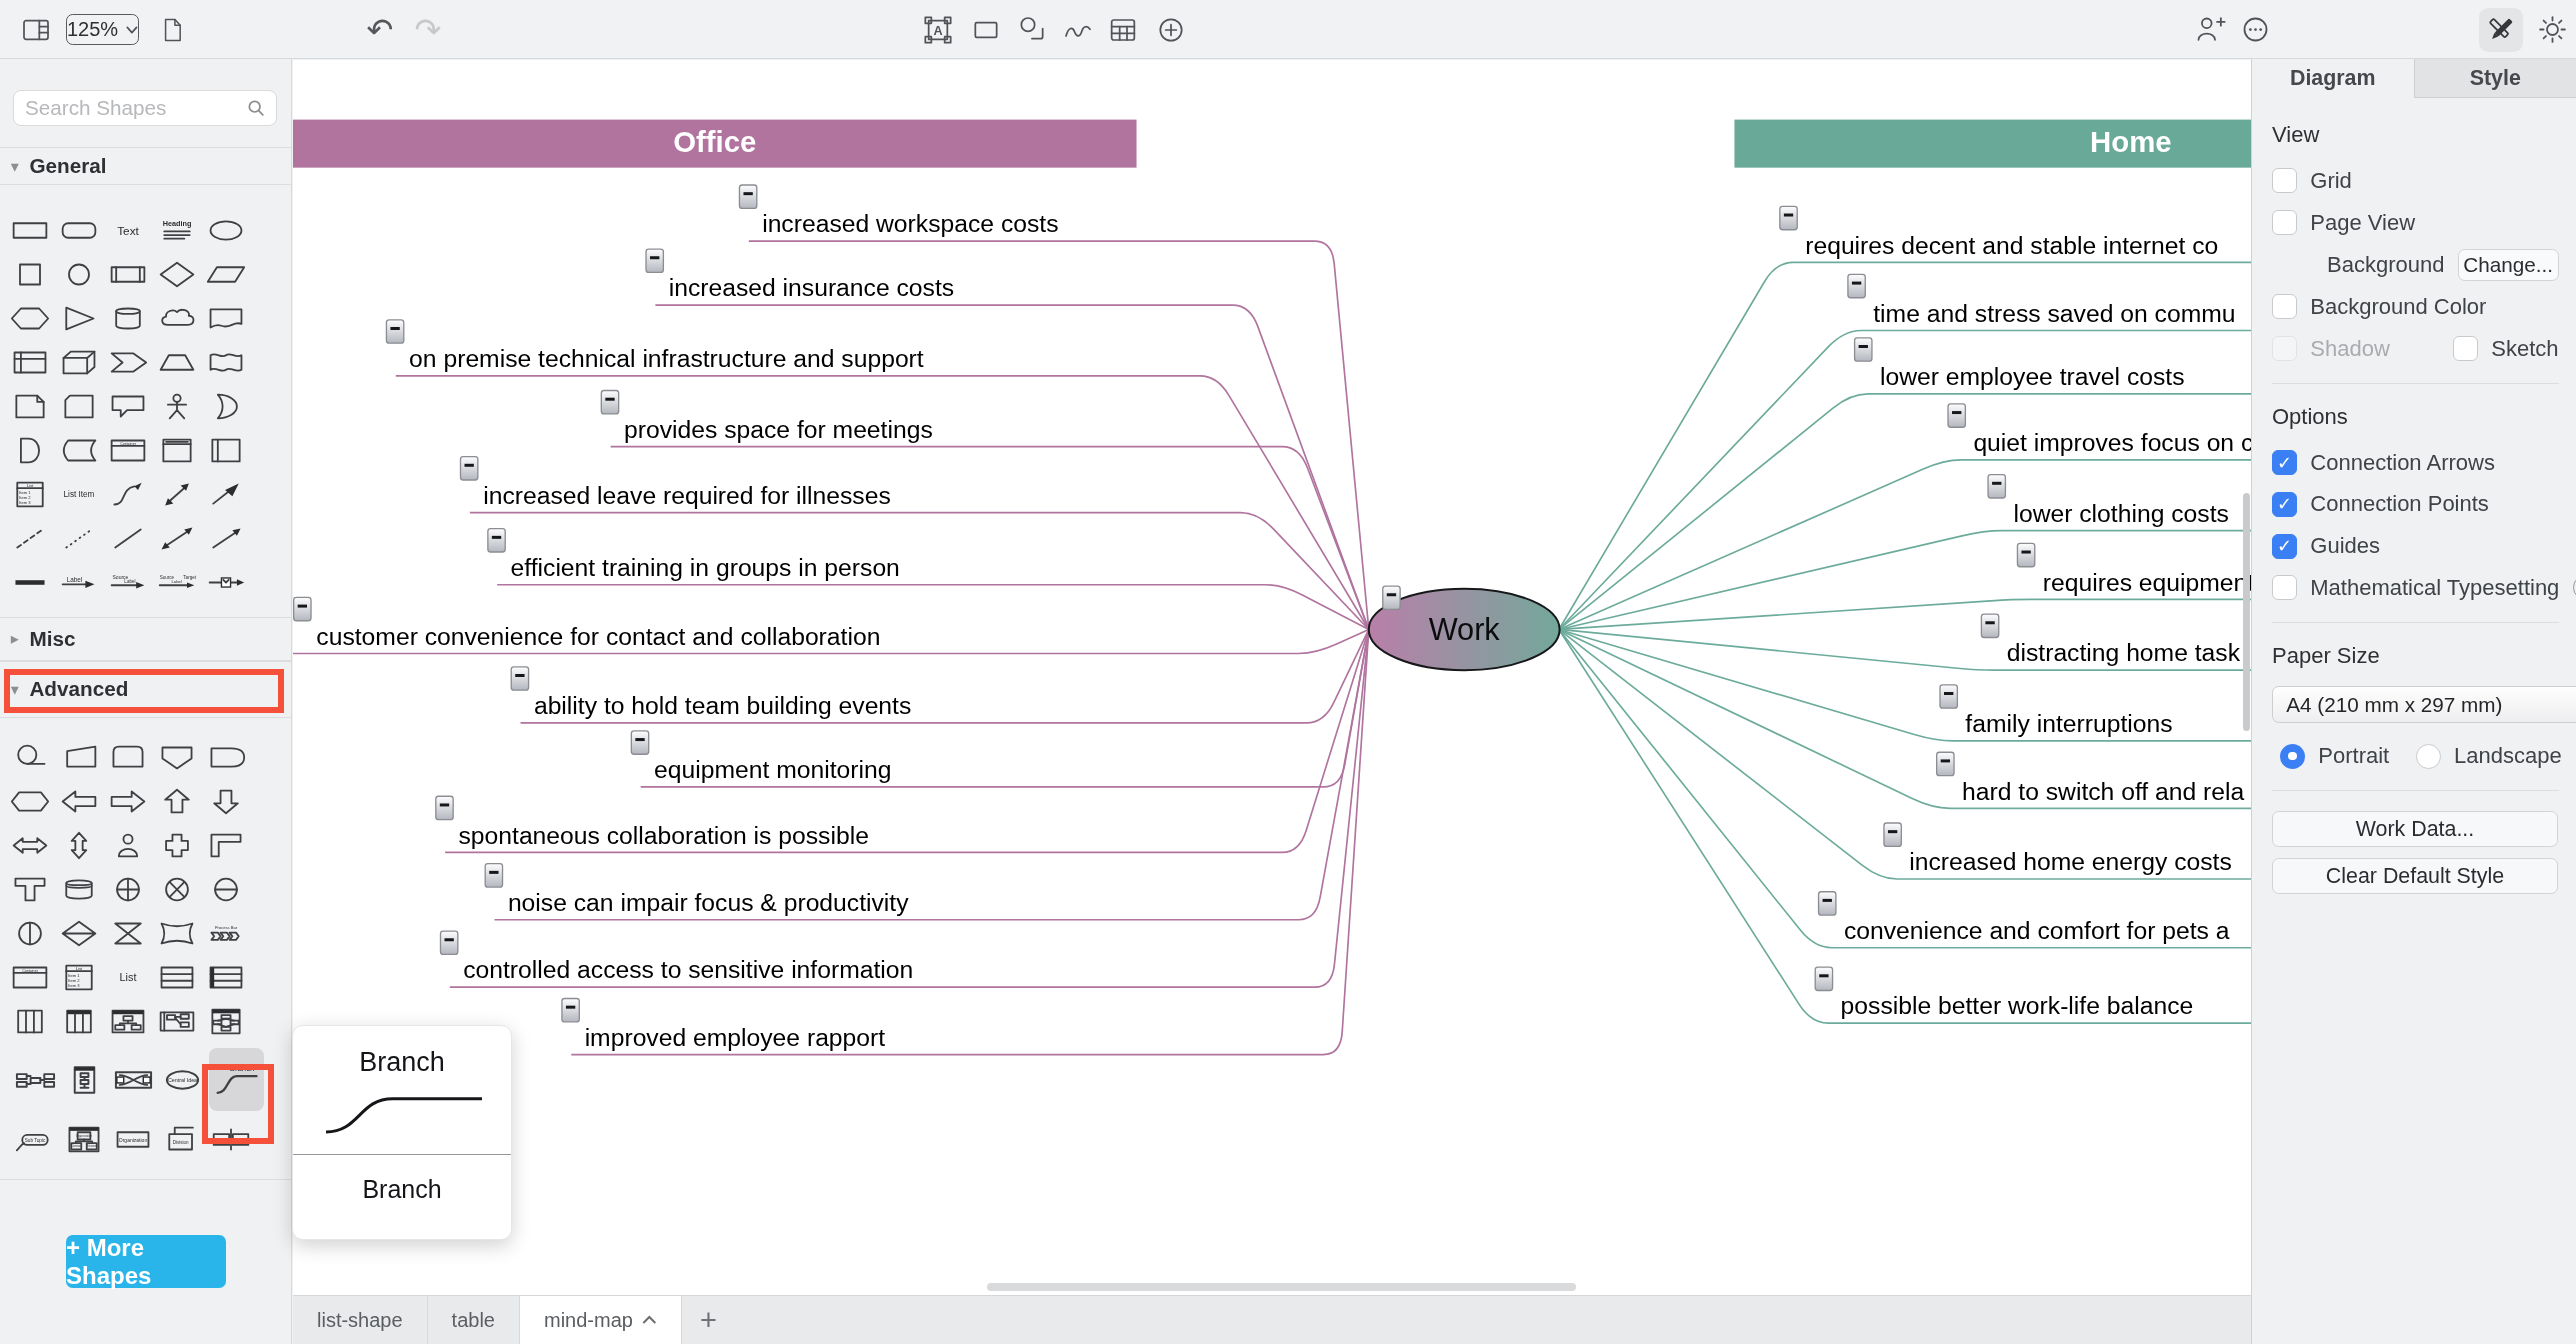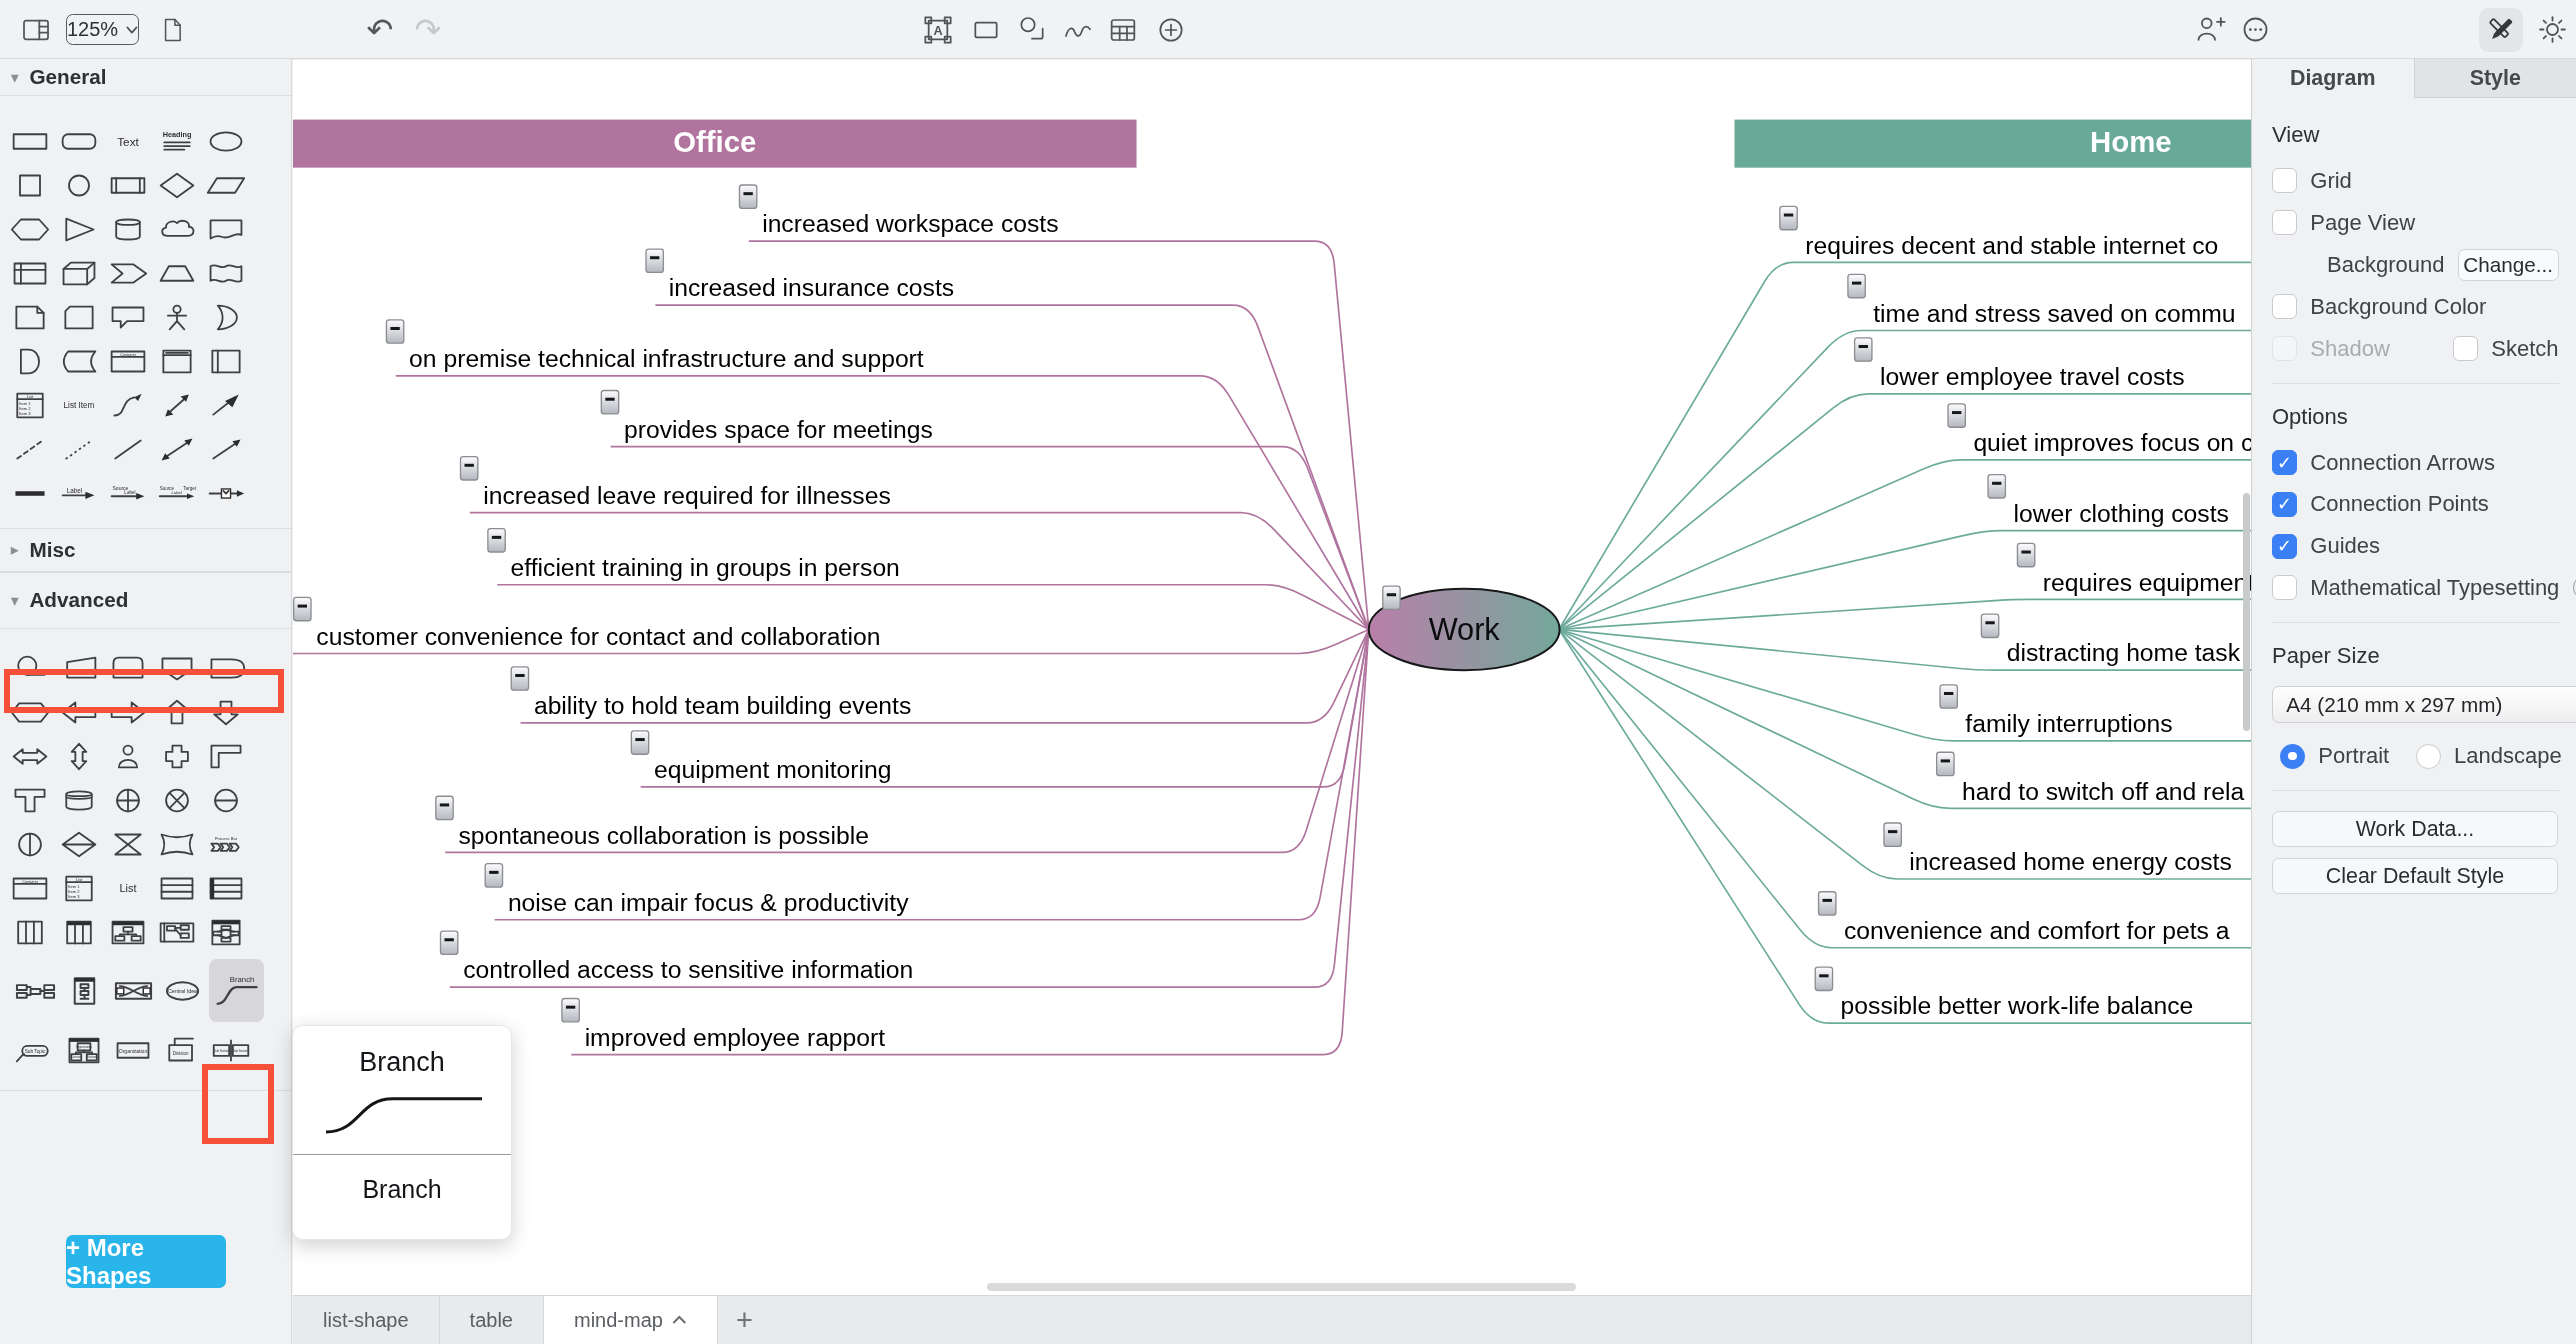--- a/index.html
+++ b/index.html
@@ -35,21 +35,21 @@
   .morebtn{position:absolute;left:66px;top:1176px;width:160px;height:53px;background:#29b5ea;border-radius:6.7px;color:#fff;font-size:24px;font-weight:700;display:flex;align-items:center;justify-content:center;gap:6.7px}
   .redring{position:absolute;border:6px solid #f4503a;pointer-events:none;z-index:25}
   .sep{border-top:0.7px solid #dcddde}
   
   .canvas{position:absolute;left:293px;top:60px;width:1958px;height:1235px;background:#fff;overflow:hidden;z-index:5}
   .canvas svg{display:block;overflow:hidden}
   .vthumb{position:absolute;right:1.3px;top:433px;width:6.7px;height:238px;background:#c9cacc;border-radius:4px;z-index:8}
   .hthumb{position:absolute;left:694px;bottom:4px;width:589px;height:8px;background:#d9dadc;border-radius:4.7px;z-index:8}
   
   .tabbar{position:absolute;left:293px;top:1295px;width:1958px;height:49px;background:#e9eaec;border-top:1.3px solid #d5d6d8;display:flex;align-items:stretch;z-index:12}
-  .ptab{display:flex;align-items:center;justify-content:center;gap:9.3px;font-size:20px;color:#5a5d61;border-right:0.7px solid #d8d9db;padding:0 30px}
+  .ptab{display:flex;align-items:center;justify-content:center;gap:9.3px;font-size:20px;color:#5a5d61;border-right:0.7px solid #d8d9db;padding:0 24px}
   .ptab.active{background:#fff}
   .addtab{display:flex;align-items:center;justify-content:center;width:53px;font-size:29px;color:#6f7276}
   
   .rightpanel{position:absolute;left:2251px;top:59px;width:325px;height:1285px;background:#f0f1f3;border-left:1.3px solid #d0d1d3;z-index:10}
   .rtabs{display:flex;height:39px}
   .rtab{flex:1;display:flex;align-items:center;justify-content:center;font-size:21.4px;font-weight:700;color:#46484d}
   .rtab.inactive{background:#e2e3e5;border-left:0.7px solid #cfd0d3;border-bottom:0.7px solid #cfd0d3}
   .rcontent{padding:24px 17.4px 0 20px}
   .rtitle{font-size:22px;font-weight:400;color:#2e3033;margin-bottom:17.4px}
   .rrow{display:flex;align-items:center;gap:13.3px;min-height:31px;margin-bottom:10.7px;font-size:22px;color:#3f4247}
@@ -194,20 +194,29 @@
             <line x1="11" y1="11" x2="14.5" y2="14.5"></line>
             <line x1="33.5" y1="33.5" x2="37" y2="37"></line>
             <line x1="11" y1="37" x2="14.5" y2="33.5"></line>
             <line x1="33.5" y1="14.5" x2="37" y2="11"></line>
           </g>
         </svg>
     </span>
   </header>
 
   <aside class="sidebar">
+    <div class="searchwrap">
+      <div class="searchbox">
+        <span class="ph">Search Shapes</span>
+        <svg width="20" height="20" viewBox="0 0 30 30">
+            <circle cx="13" cy="13" r="8" stroke="#8a8c90" stroke-width="2.6" fill="none"></circle>
+            <line x1="19" y1="19" x2="26" y2="26" stroke="#8a8c90" stroke-width="2.6"></line>
+          </svg>
+      </div>
+    </div>
 
     <div class="sechead" style="height:37px">
       <span class="tri">▾</span>
       <span>General</span>
     </div>
     <div class="grid" id="grid-general" style="padding-top:23px;padding-bottom:12.7px">
         <span class="cell">
           <svg viewBox="0 0 44 32">
             <rect class="sk" x="4" y="8" width="36" height="16"></rect>
           </svg>

